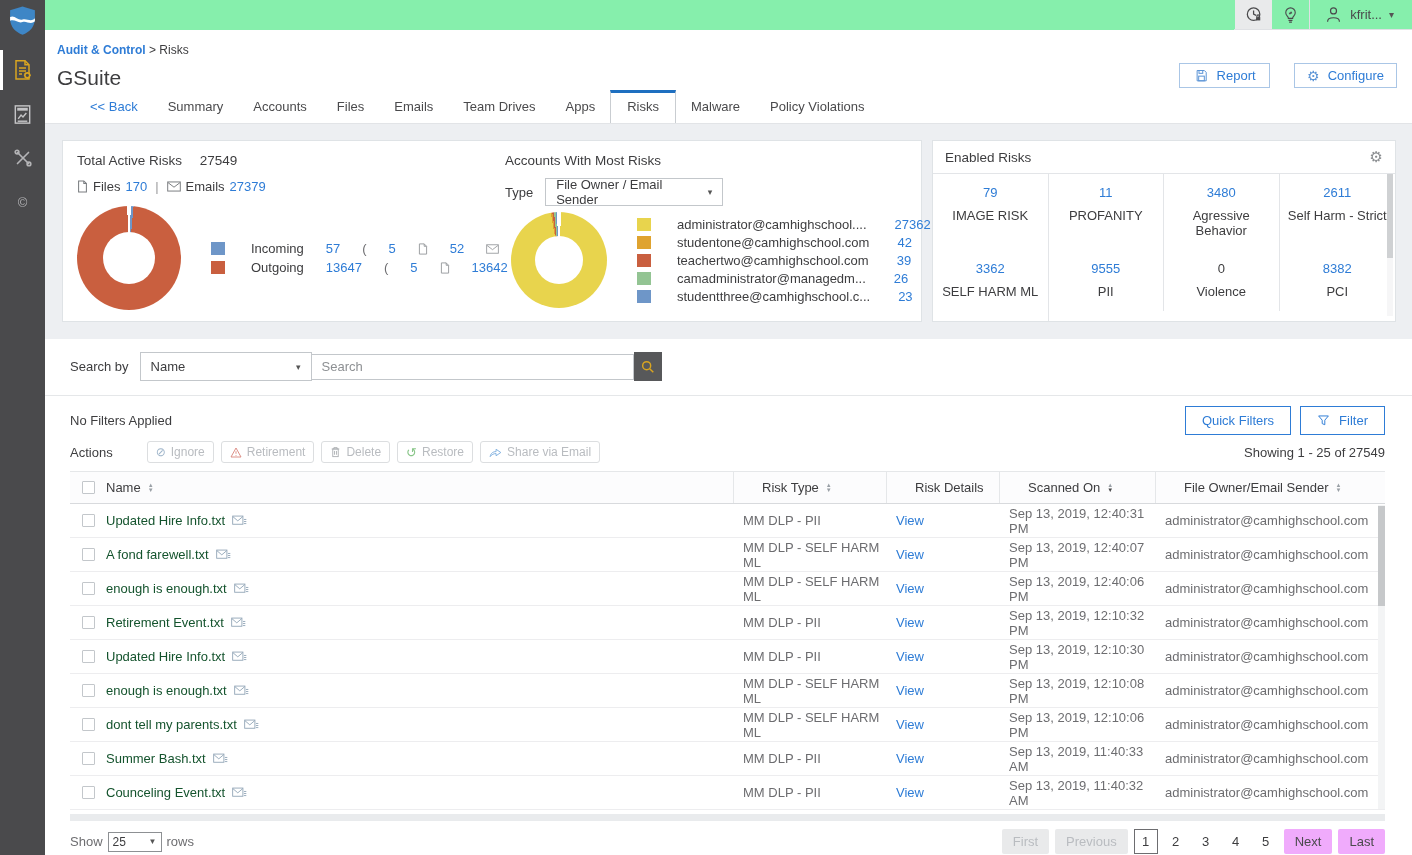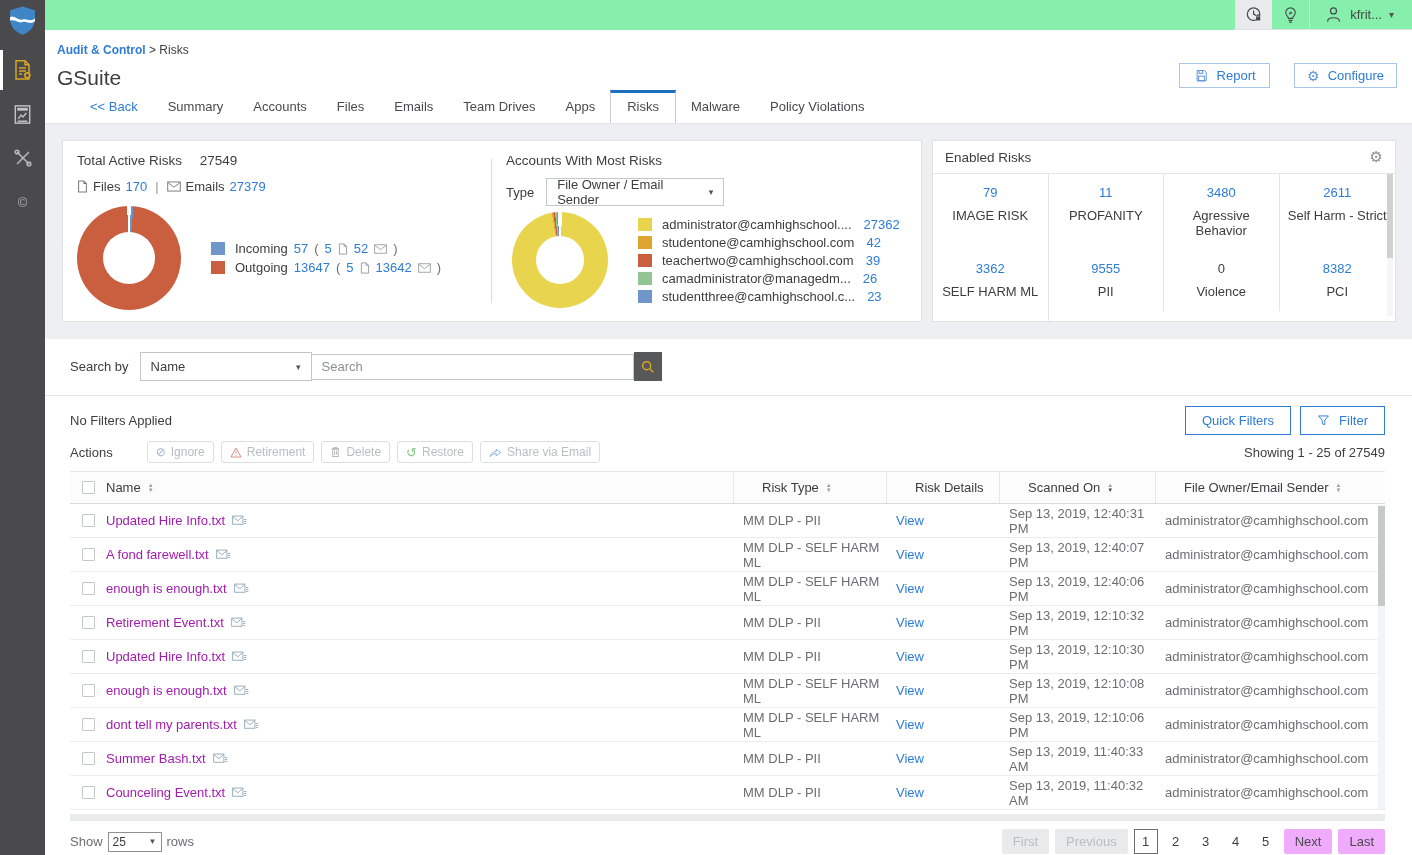--- a/index.html
+++ b/index.html
@@ -65,21 +65,21 @@
   .chart-area { display:flex; align-items:center; margin-top:12px; }
   .donut { border-radius:50%; position:relative; flex:0 0 auto; }
   .donut::after { content:""; position:absolute; background:#fff; border-radius:50%; }
   .donut1 { width:104px; height:104px; margin-left:0px;
     background:conic-gradient(#fff 0deg 2deg,#6e96c8 2deg 5deg,#c95f3f 5deg 358deg,#fff 358deg 360deg); }
   .donut1::after { inset:26px; }
   .donut2 { width:96px; height:96px; margin-left:6px;
     background:conic-gradient(#fff 0deg 2.5deg,#e8d44d 2.5deg 350deg,#dfa32f 350deg 352deg,#c95f3f 352deg 354deg,#93c493 354deg 356deg,#6e96c8 356deg 357.5deg,#fff 357.5deg 360deg); }
   .donut2::after { inset:24px; }
   .legend { margin-left:30px; font-size:13px; }
-  .legend-row { display:flex; align-items:center; gap:6px; margin:4px 0; white-space:nowrap; }
+  .legend-row { display:flex; align-items:center; gap:22px; margin:4px 0; white-space:nowrap; }
   .swatch { width:14px; height:13px; flex:0 0 14px; margin-right:4px; }
   .paren { color:#6d6d70; }
   .legend2 .legend-row { margin:3px 0; }
   .legend2 .label { color:#3d3d3f; }
   .legend2 .val { margin-left:6px; }
 
   .type-row { display:flex; align-items:center; margin-top:10px; gap:12px; font-size:13px; }
   .select-box { border:1px solid #c3c7cb; height:28px; display:flex; align-items:center; justify-content:space-between;
     padding:7px 10px; font-size:13px; color:#3d3d3f; background:#fff; cursor:pointer; }
   .type-select { width:178px; }
@@ -131,21 +131,21 @@
   .thead { height:33px; background:#fcfcfd; border-top:1px solid #e5e7e9; border-bottom:1px solid #d8dadd; }
   .th { font-size:13px; color:#3d3d3f; display:flex; align-items:center; gap:5px; height:100%; padding-left:28px; cursor:pointer; }
   .th.nb { padding-left:0; }
   .th.bdr { border-left:1px solid #e5e7e9; }
   .sort { display:inline-flex; flex-direction:column; line-height:5px; margin-left:2px; }
   .sort i { font-style:normal; font-size:6px; color:#9aa0a6; }
   .sort i.dk { color:#4a4a4c; }
   .tbody .trow { height:34px; border-bottom:1px solid #ededef; }
   .cell-check { display:flex; justify-content:center; }
   .chk { width:13px; height:13px; border:1px solid #c3c7cb; background:#fff; border-radius:1px; cursor:pointer; }
-  .name-cell { display:flex; align-items:center; gap:7px; font-size:13px; color:#a21caf; cursor:pointer; }
+  .name-cell { display:flex; align-items:center; gap:7px; font-size:13px; color:#14532d; cursor:pointer; }
   .gray-cell { font-size:13px; color:#6d6d70; padding-left:10px; }
   .view-link { font-size:13px; color:#2e7cd6; cursor:pointer; padding-left:10px; }
   .h-track { height:7px; background:#e9ebed; margin-top:4px; }
   .vscroll { position:absolute; right:0; top:34px; width:7px; bottom:12px; background:#f3f4f5; }
   .vscroll .thumb { position:absolute; top:1px; width:7px; height:100px; background:#c6c8ca; }
 
   
   .pag-row { display:flex; align-items:center; margin-top:8px; padding-bottom:8px; }
   .pag-row .shw { font-size:13px; color:#6d6d70; display:flex; align-items:center; gap:5px; }
   .rows-select { width:54px; height:20px; border:1px solid #8d9093; display:flex; align-items:center;

